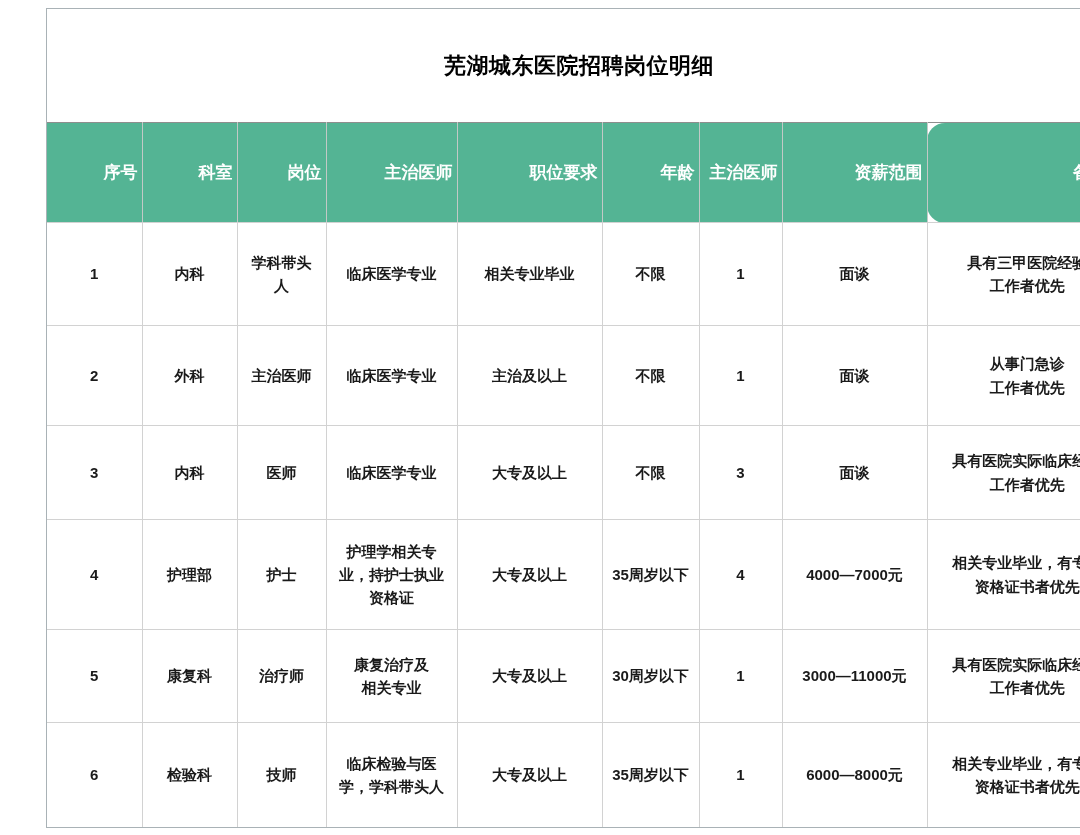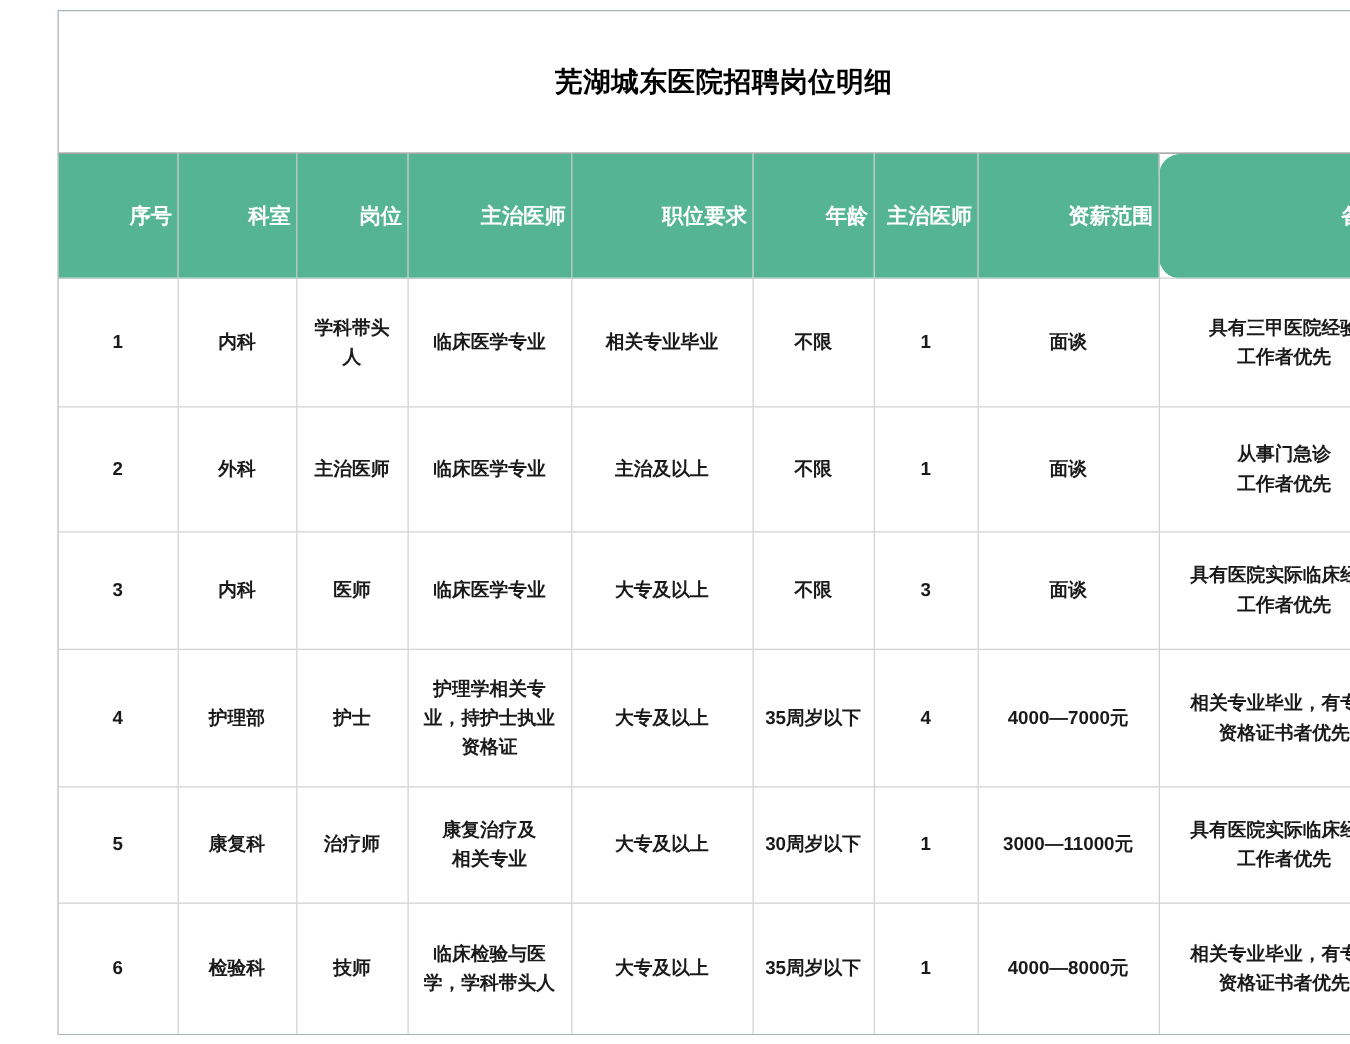--- a/index.html
+++ b/index.html
@@ -154,18 +154,18 @@
           <td>具有医院实际临床经验工作者优先</td>
         </tr>
         <tr style="height: 104px;">
           <td>6</td>
           <td>检验科</td>
           <td>技师</td>
           <td>临床检验与医学，学科带头人</td>
           <td>大专及以上</td>
           <td>35周岁以下</td>
           <td>1</td>
-          <td>4000—8000元</td>
+          <td>6000—8000元</td>
           <td>相关专业毕业，有专业资格证书者优先</td>
         </tr>
       </tbody>
   </table>
 </div>
 
 </body></html>

